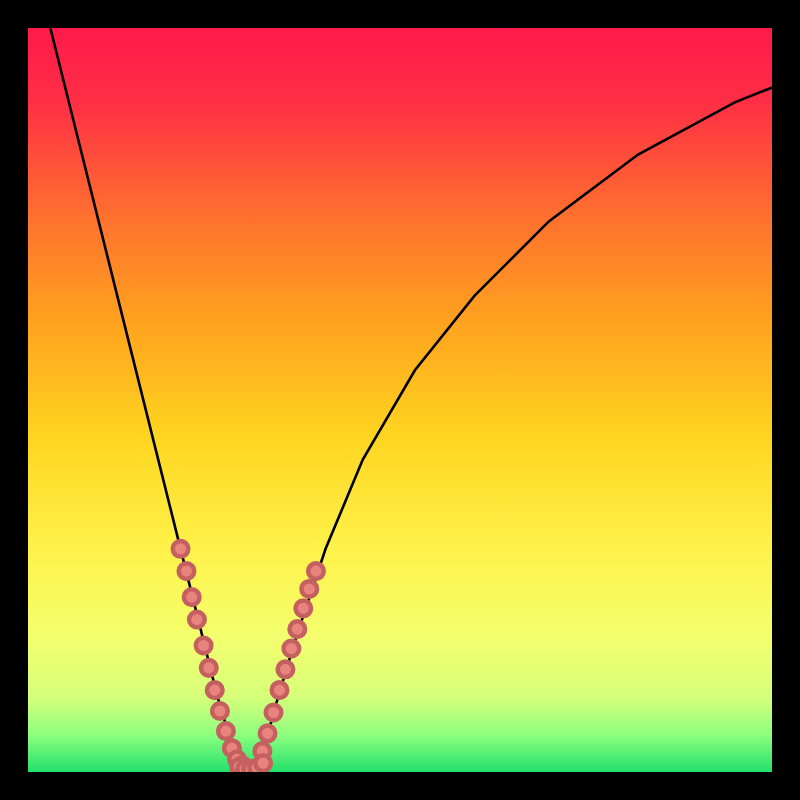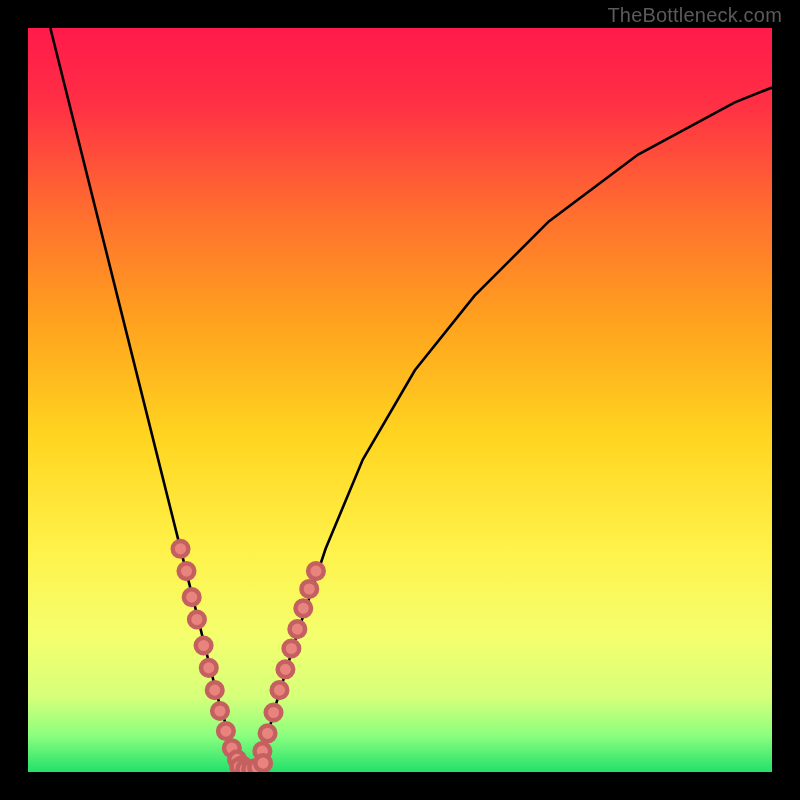--- a/index.html
+++ b/index.html
@@ -100,14 +100,13 @@
           <circle cx="38.70" cy="73.00" r="1.05" class="dot"></circle>
           <circle cx="28.40" cy="99.30" r="1.05" class="dot"></circle>
           <circle cx="29.20" cy="99.60" r="1.05" class="dot"></circle>
           <circle cx="30.00" cy="99.60" r="1.05" class="dot"></circle>
           <circle cx="30.80" cy="99.40" r="1.05" class="dot"></circle>
           <circle cx="31.60" cy="98.80" r="1.05" class="dot"></circle>
         </g>
     </svg>
   </div>
 
-  <div class="watermark">TheBottleneck.com</div>
 </div>
 
 </body></html>

